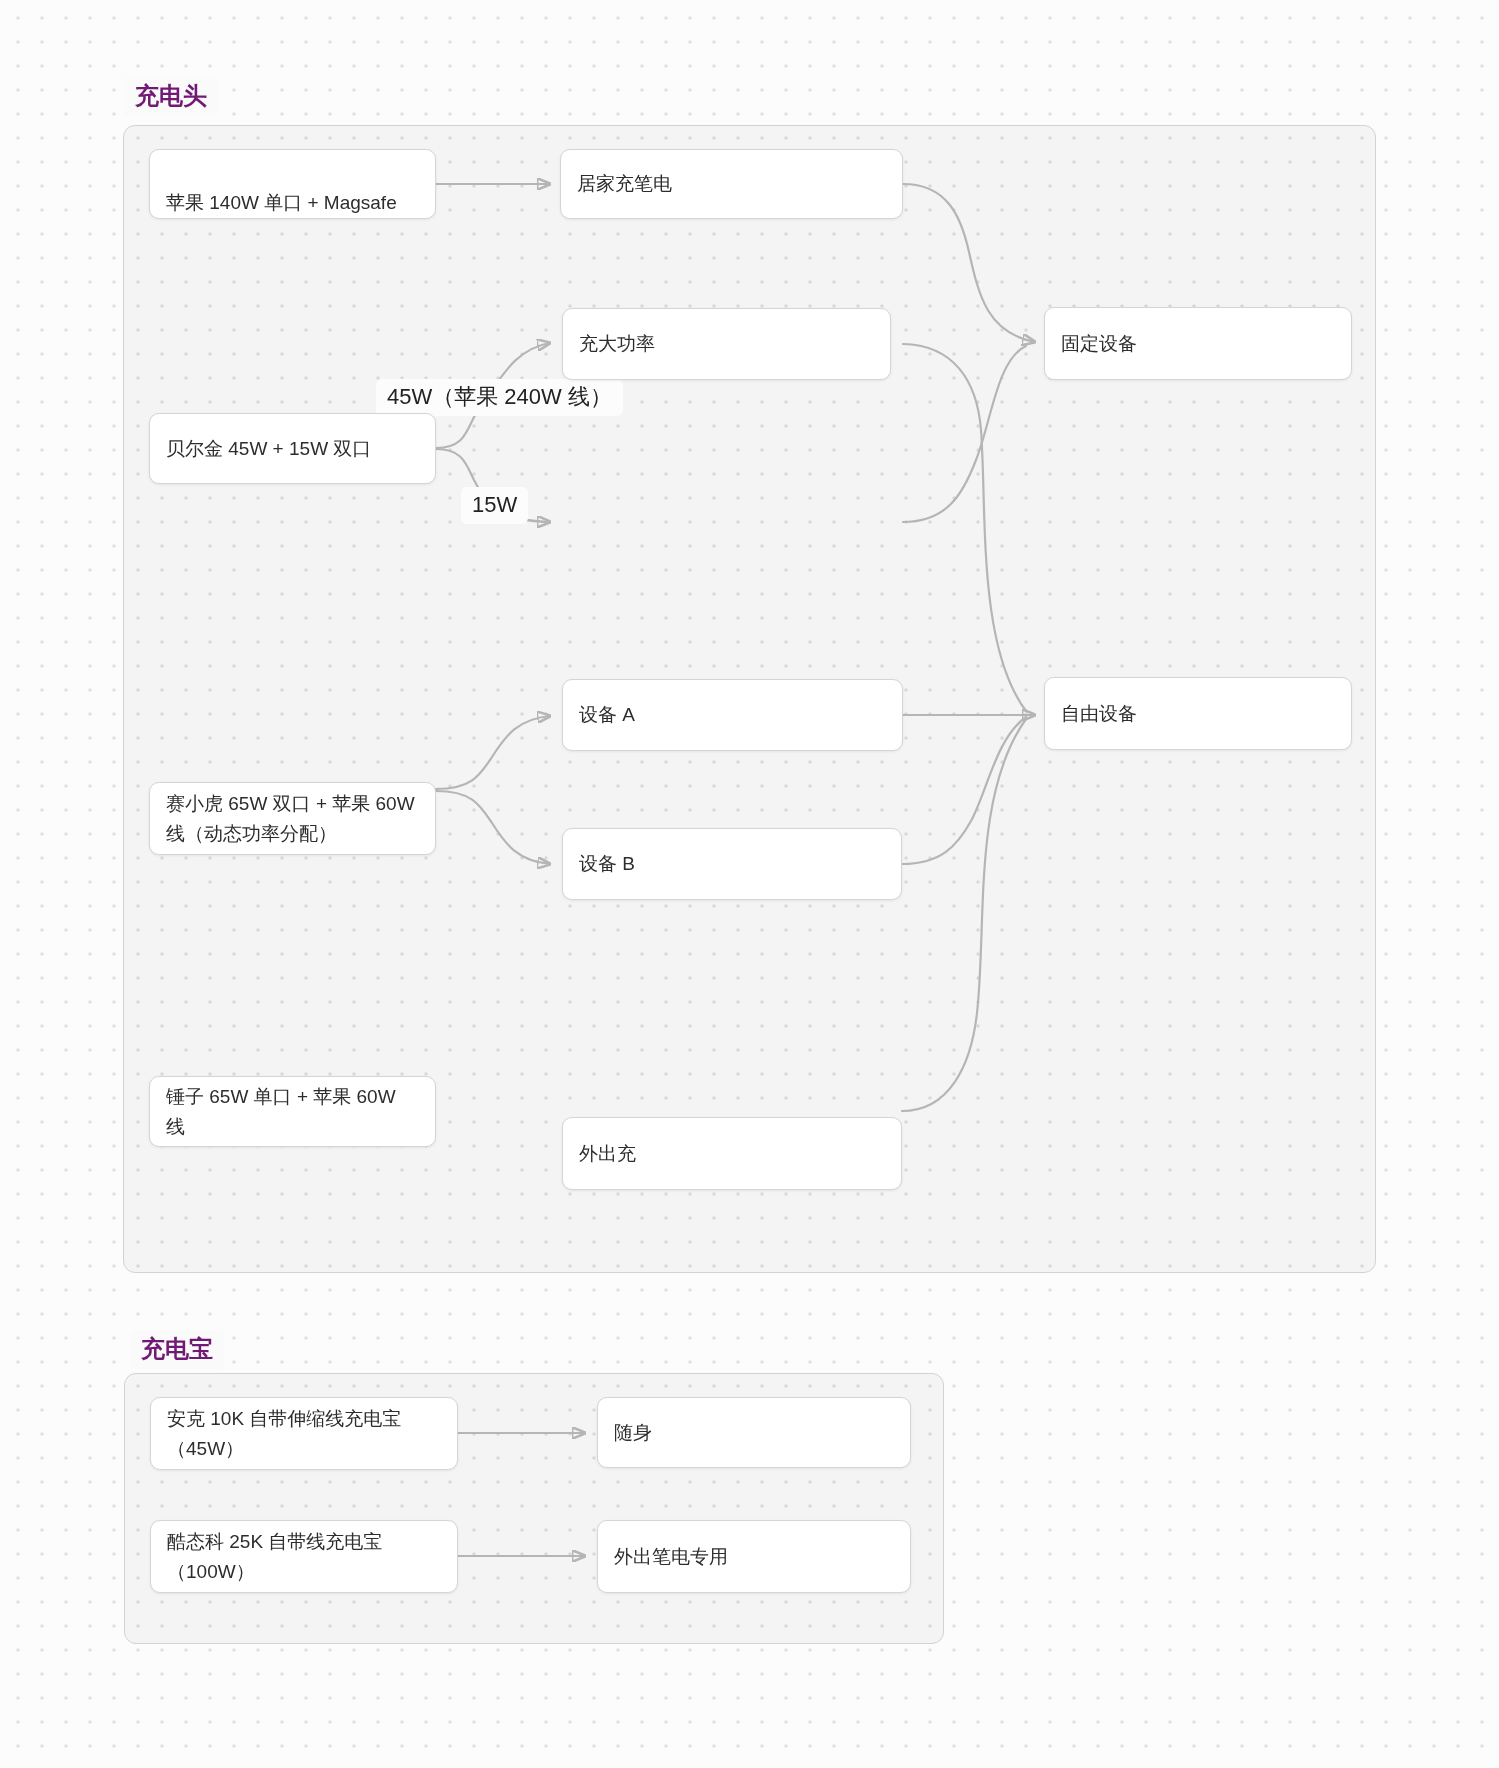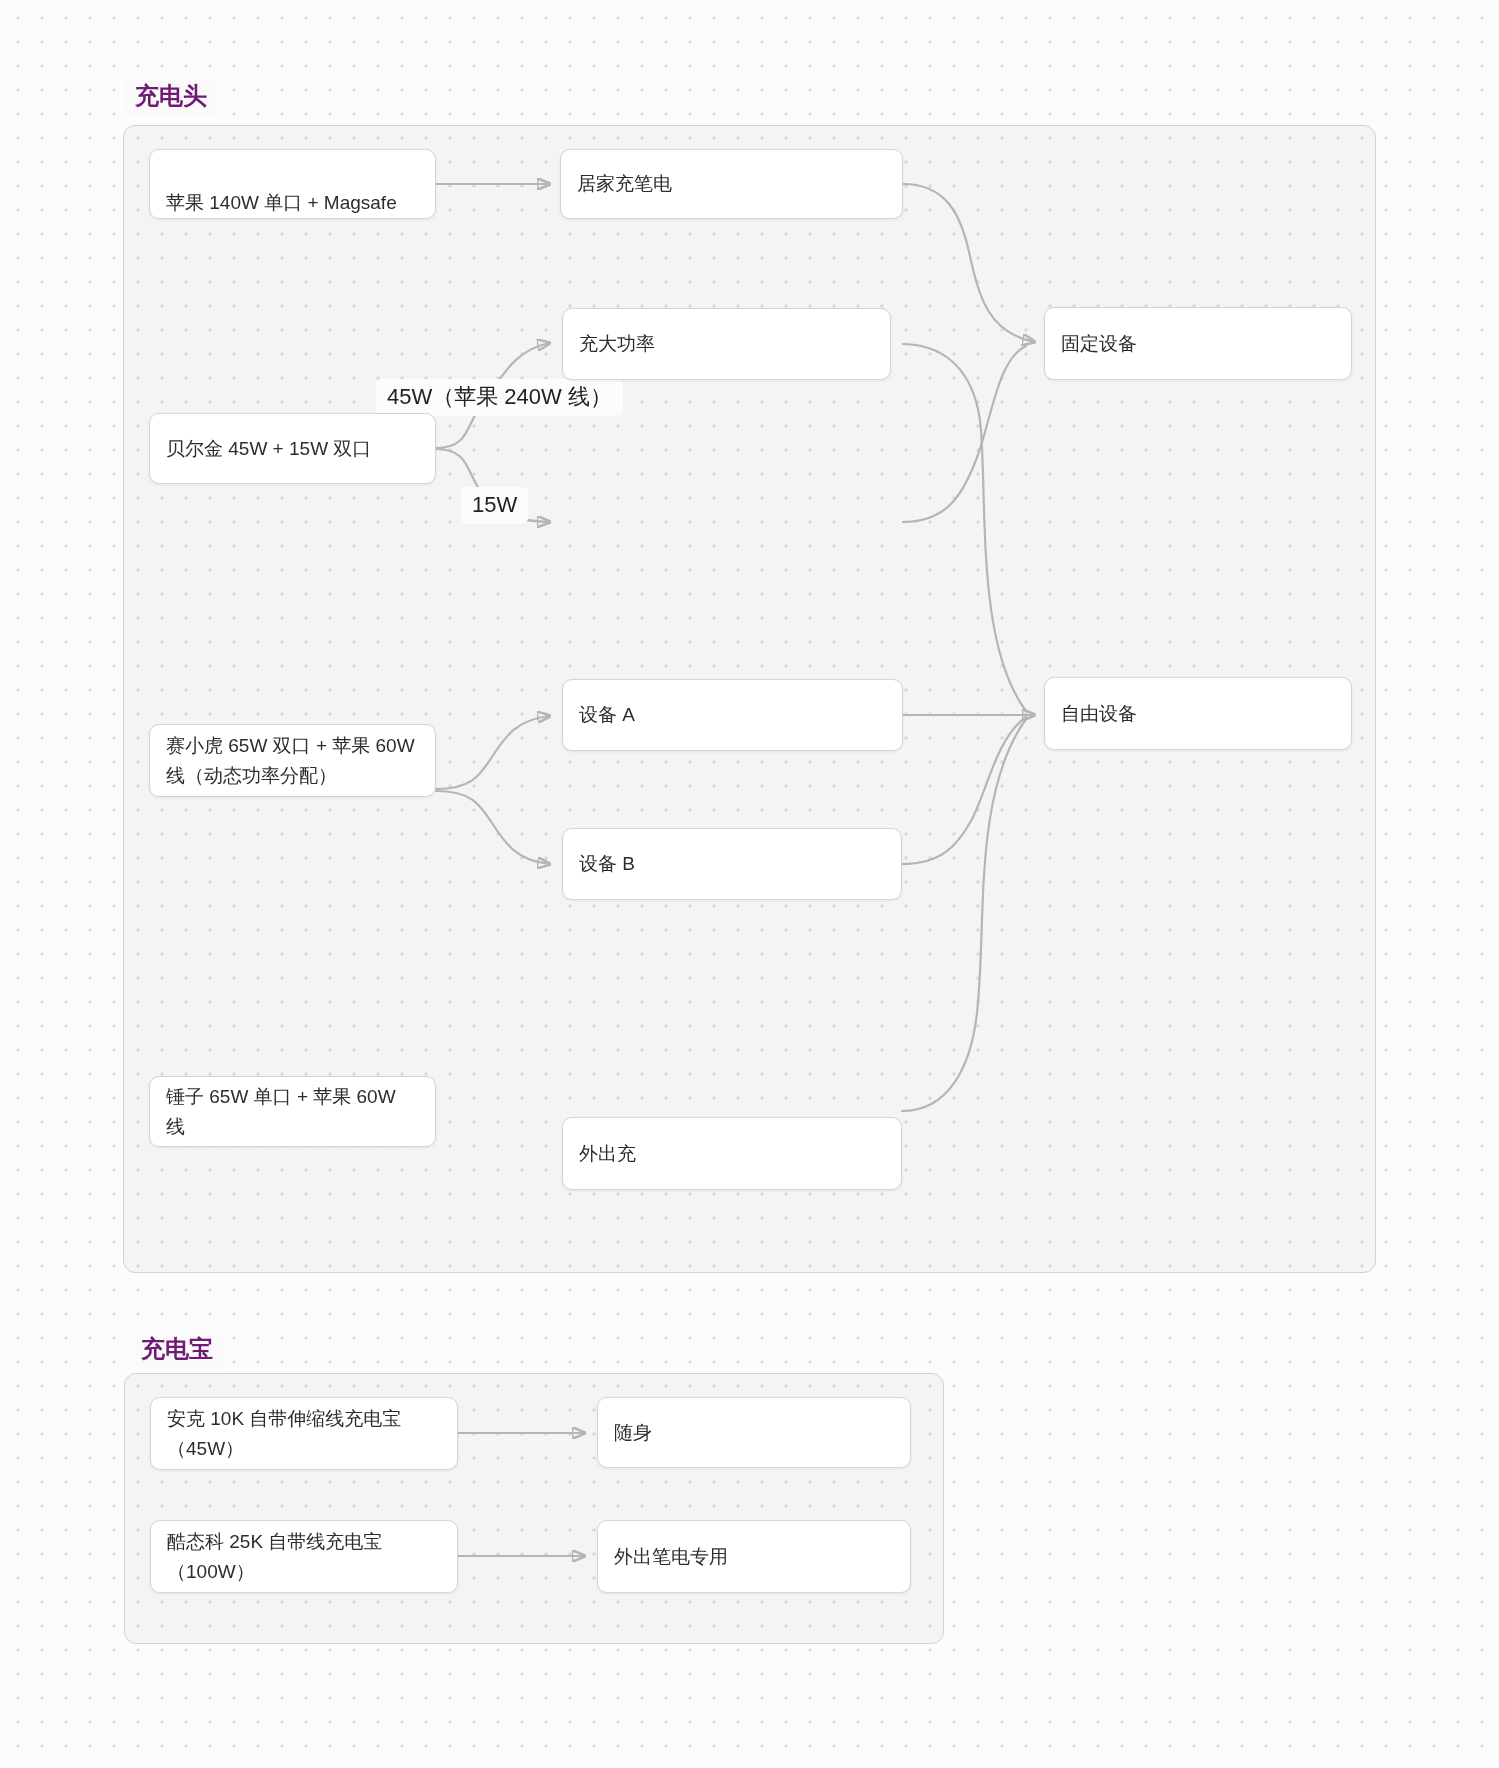--- a/index.html
+++ b/index.html
@@ -100,21 +100,21 @@
 
 
   <div class="node" style="left:1044px;top:307px;width:308px;height:73px;">
     <span class="node-label">固定设备</span>
   </div>
 
   <div class="node" style="left:562px;top:679px;width:341px;height:72px;">
     <span class="node-label">设备 A</span>
   </div>
 
-  <div class="node" style="left:149px;top:724px;width:287px;height:73px;">
+  <div class="node" style="left:149px;top:782px;width:287px;height:73px;">
     <span class="node-label">赛小虎 65W 双口 + 苹果 60W
 线（动态功率分配）</span>
   </div>
 
   <div class="node" style="left:562px;top:828px;width:340px;height:72px;">
     <span class="node-label">设备 B</span>
   </div>
 
   <div class="node" style="left:1044px;top:677px;width:308px;height:73px;">
     <span class="node-label">自由设备</span>

